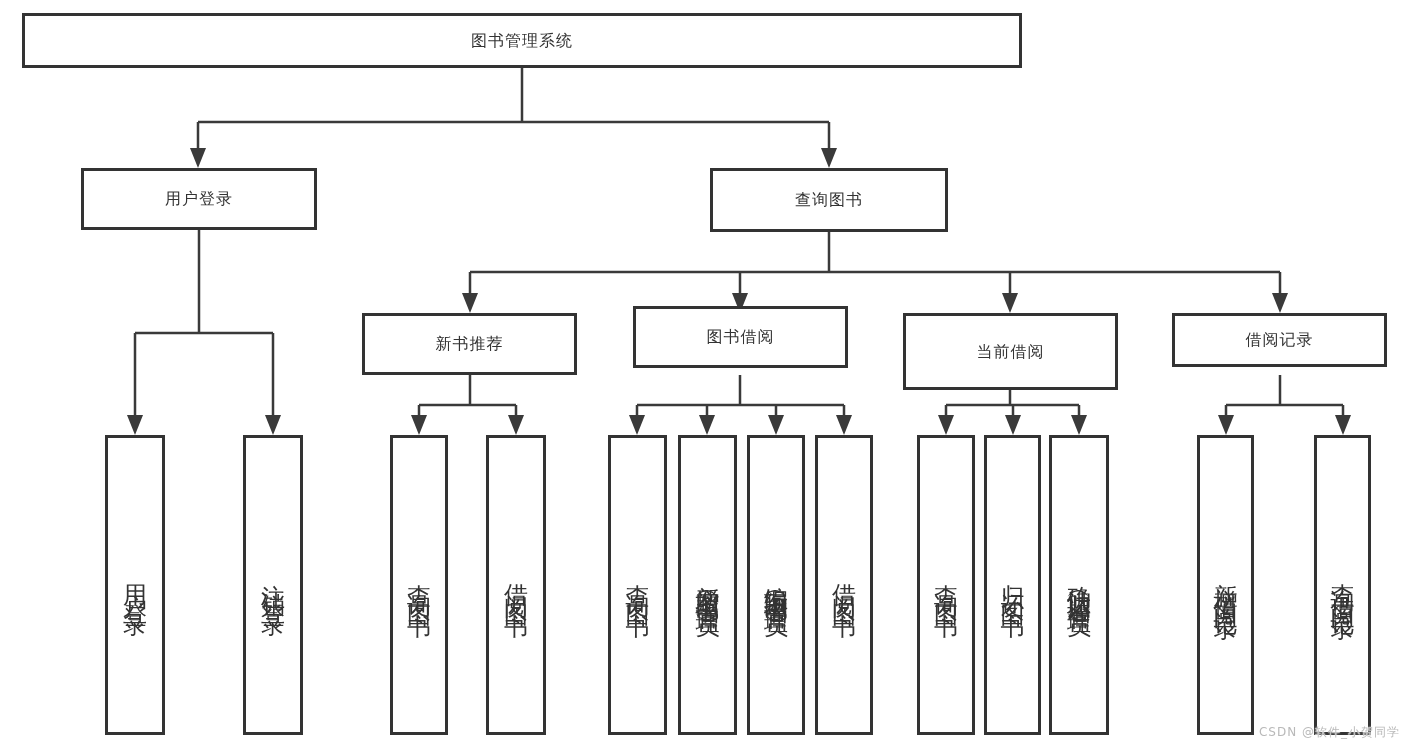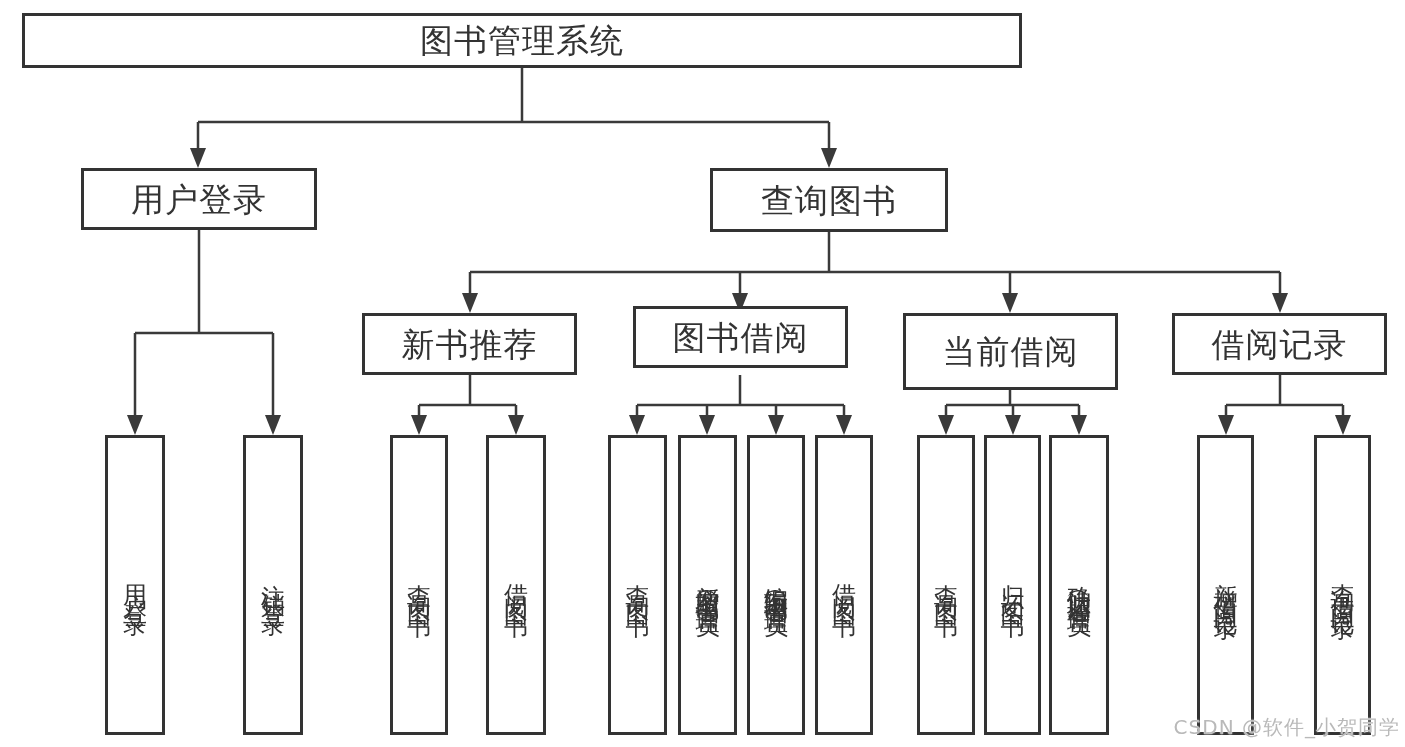--- a/index.html
+++ b/index.html
@@ -7,32 +7,32 @@
     position:relative;width:1405px;height:747px;background:#ffffff;overflow:hidden;
     font-family:"DejaVu Sans","Liberation Sans",sans-serif;color:#333333;
   }
   .wires{position:absolute;left:0;top:0;width:1405px;height:747px;z-index:1;}
   .wires path{stroke:#3a3a3a;stroke-width:2.5;fill:none;}
   .wires polygon{fill:#3a3a3a;stroke:none;}
   .box{
     position:absolute;z-index:2;background:#ffffff;border:3px solid #333333;
     box-sizing:border-box;display:flex;align-items:center;justify-content:center;
   }
-  .h-label{font-size:33px;letter-spacing:1px;white-space:nowrap;line-height:1;}
+  .h-label{font-size:16px;letter-spacing:1px;white-space:nowrap;line-height:1;}
   .leaf{top:435px;height:300px;}
   .v-label{
     writing-mode:vertical-lr;text-orientation:mixed;
     font-size:24px;line-height:1;white-space:nowrap;
   }
   .v4{letter-spacing:10px;}
   .v6{letter-spacing:7px;}
   .vlong{letter-spacing:4px;}
   .watermark{
     position:absolute;right:5px;bottom:6px;z-index:3;
-    font-size:20px;color:#b9b9b9;letter-spacing:1px;white-space:nowrap;
+    font-size:12px;color:#b9b9b9;letter-spacing:1px;white-space:nowrap;
     text-shadow:0 0 2px #ffffff,0 0 1px #ffffff;
     margin-left:12px;
   }
 </style>
 </head>
 <body>
 
 <div class="canvas">
 
   <svg class="wires" viewBox="0 0 1405 747" xmlns="http://www.w3.org/2000/svg">
@@ -91,21 +91,21 @@
 
   <div class="box" style="left:362px;top:313px;width:215px;height:62px">
     <span class="h-label">新书推荐</span>
   </div>
   <div class="box" style="left:633px;top:306px;width:215px;height:62px">
     <span class="h-label">图书借阅</span>
   </div>
   <div class="box" style="left:903px;top:313px;width:215px;height:77px">
     <span class="h-label">当前借阅</span>
   </div>
-  <div class="box" style="left:1172px;top:313px;width:215px;height:62px">
+  <div class="box" style="left:1172px;top:313px;width:215px;height:54px">
     <span class="h-label">借阅记录</span>
   </div>
 
   <div class="box leaf" style="left:105px;width:60px">
     <span class="v-label v4">用户登录</span>
   </div>
   <div class="box leaf" style="left:243px;width:60px">
     <span class="v-label v4">注销登录</span>
   </div>
 

